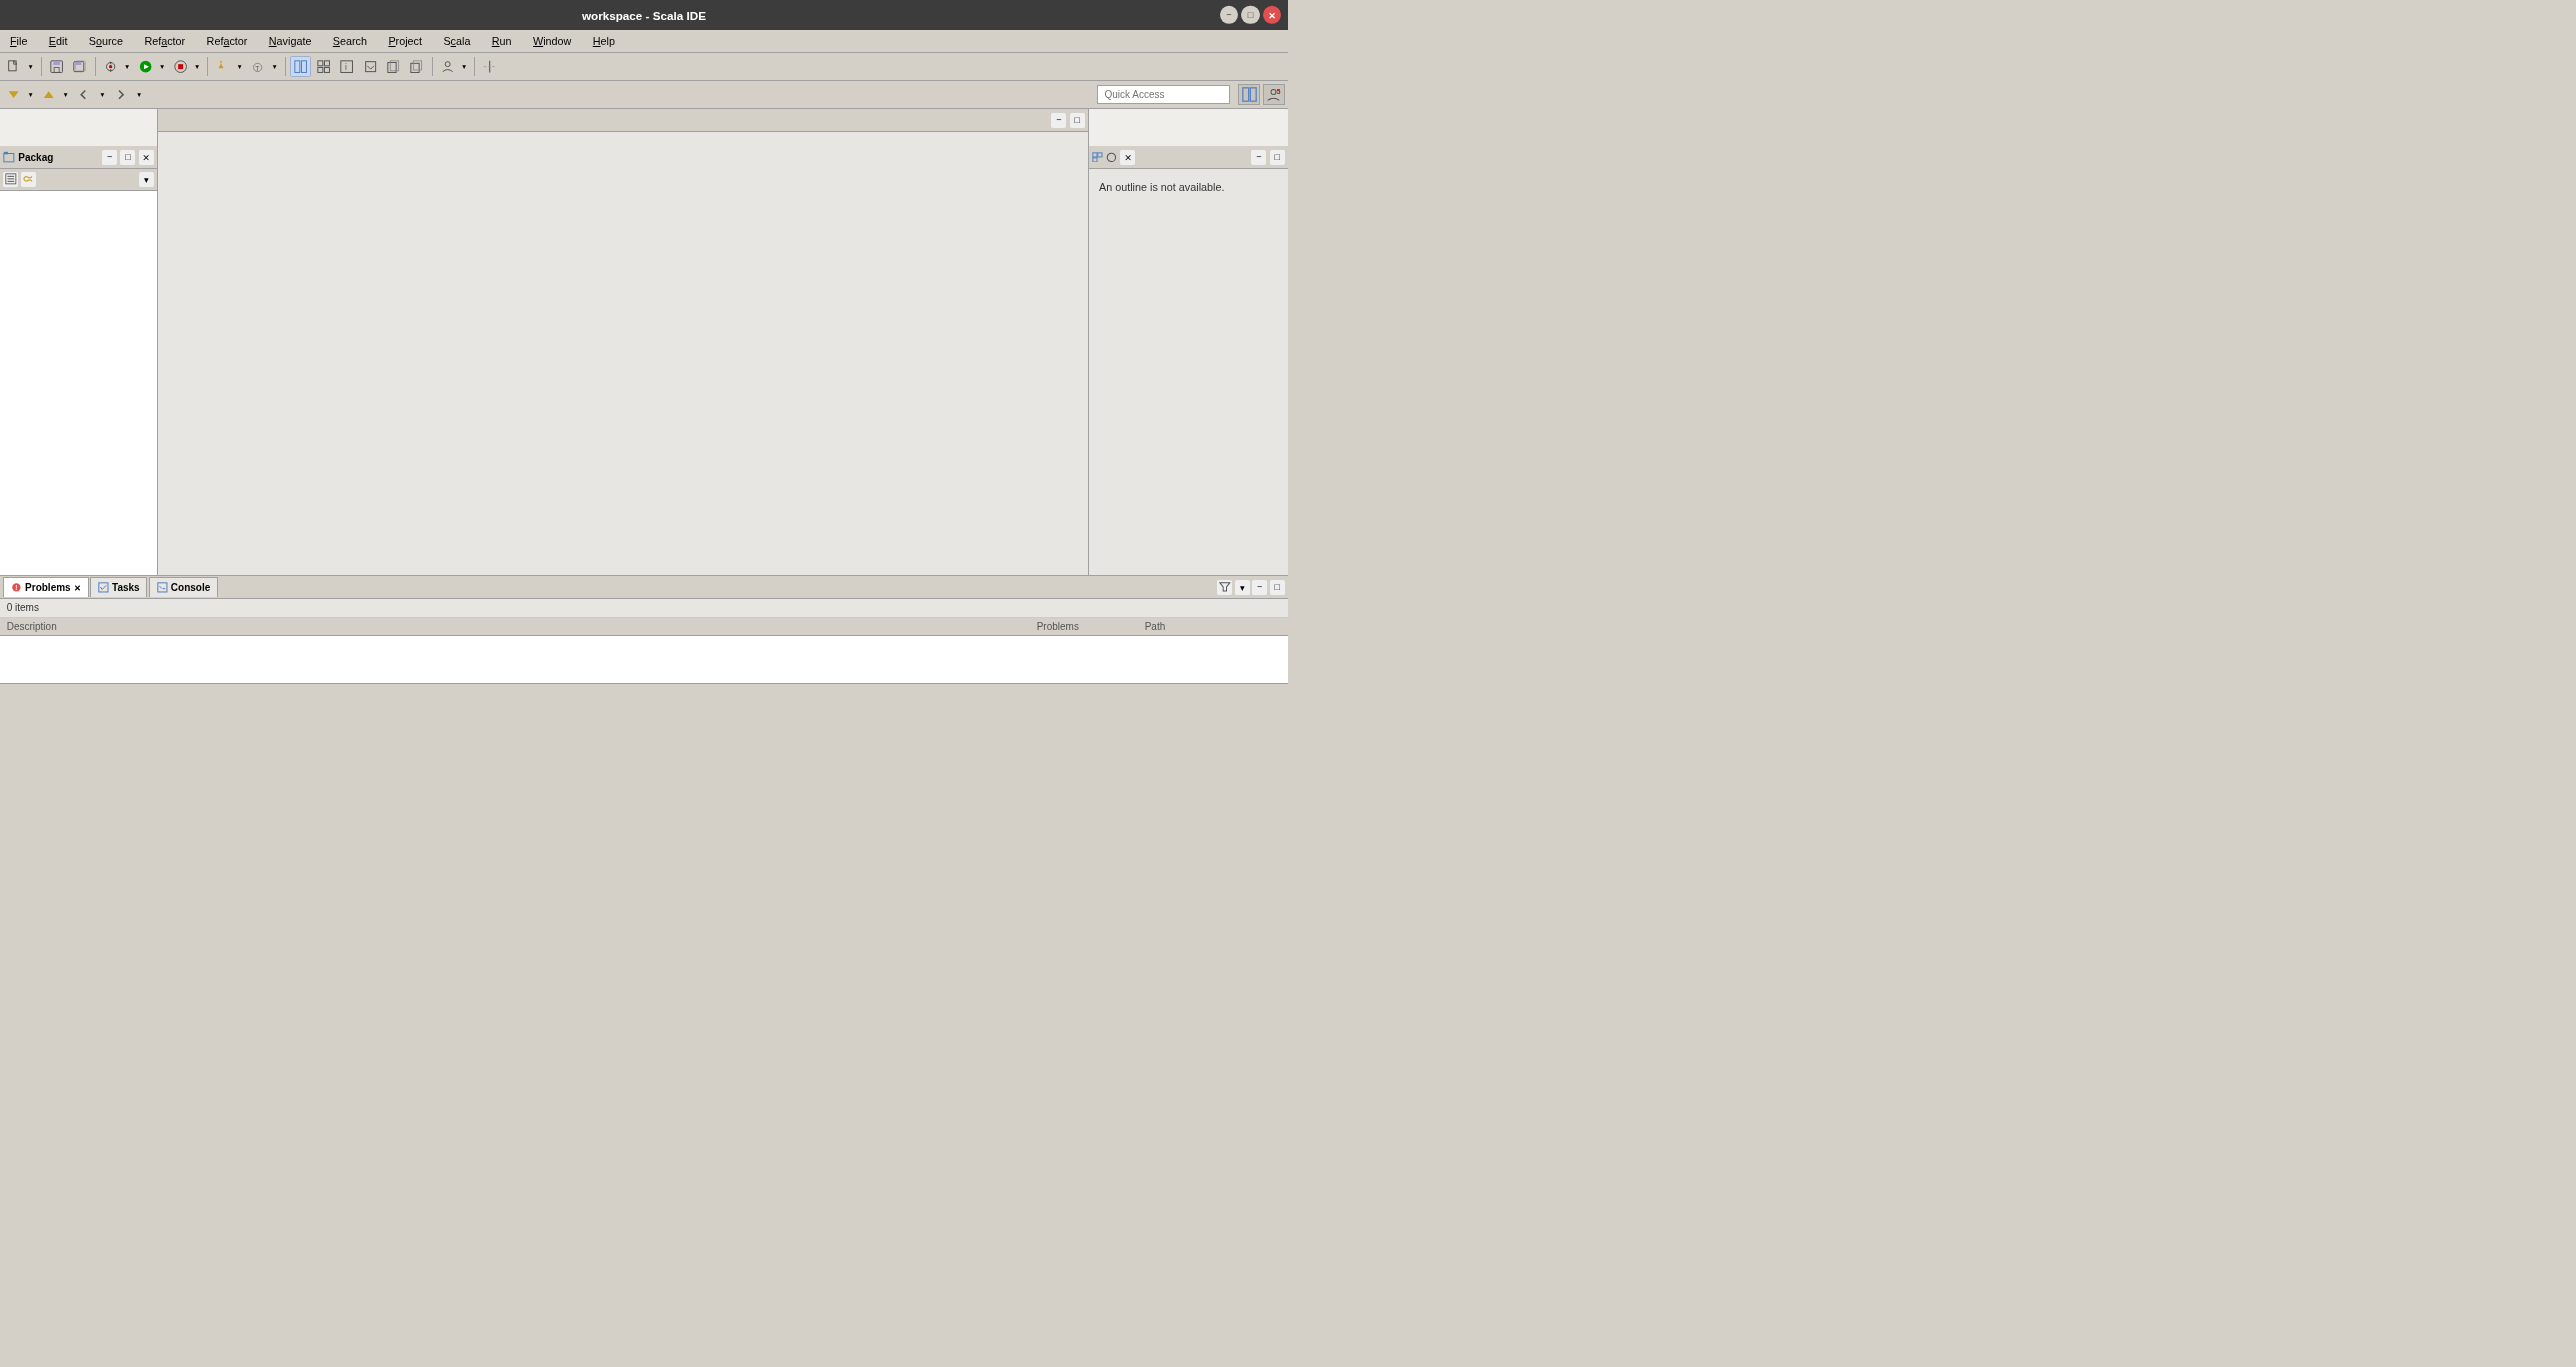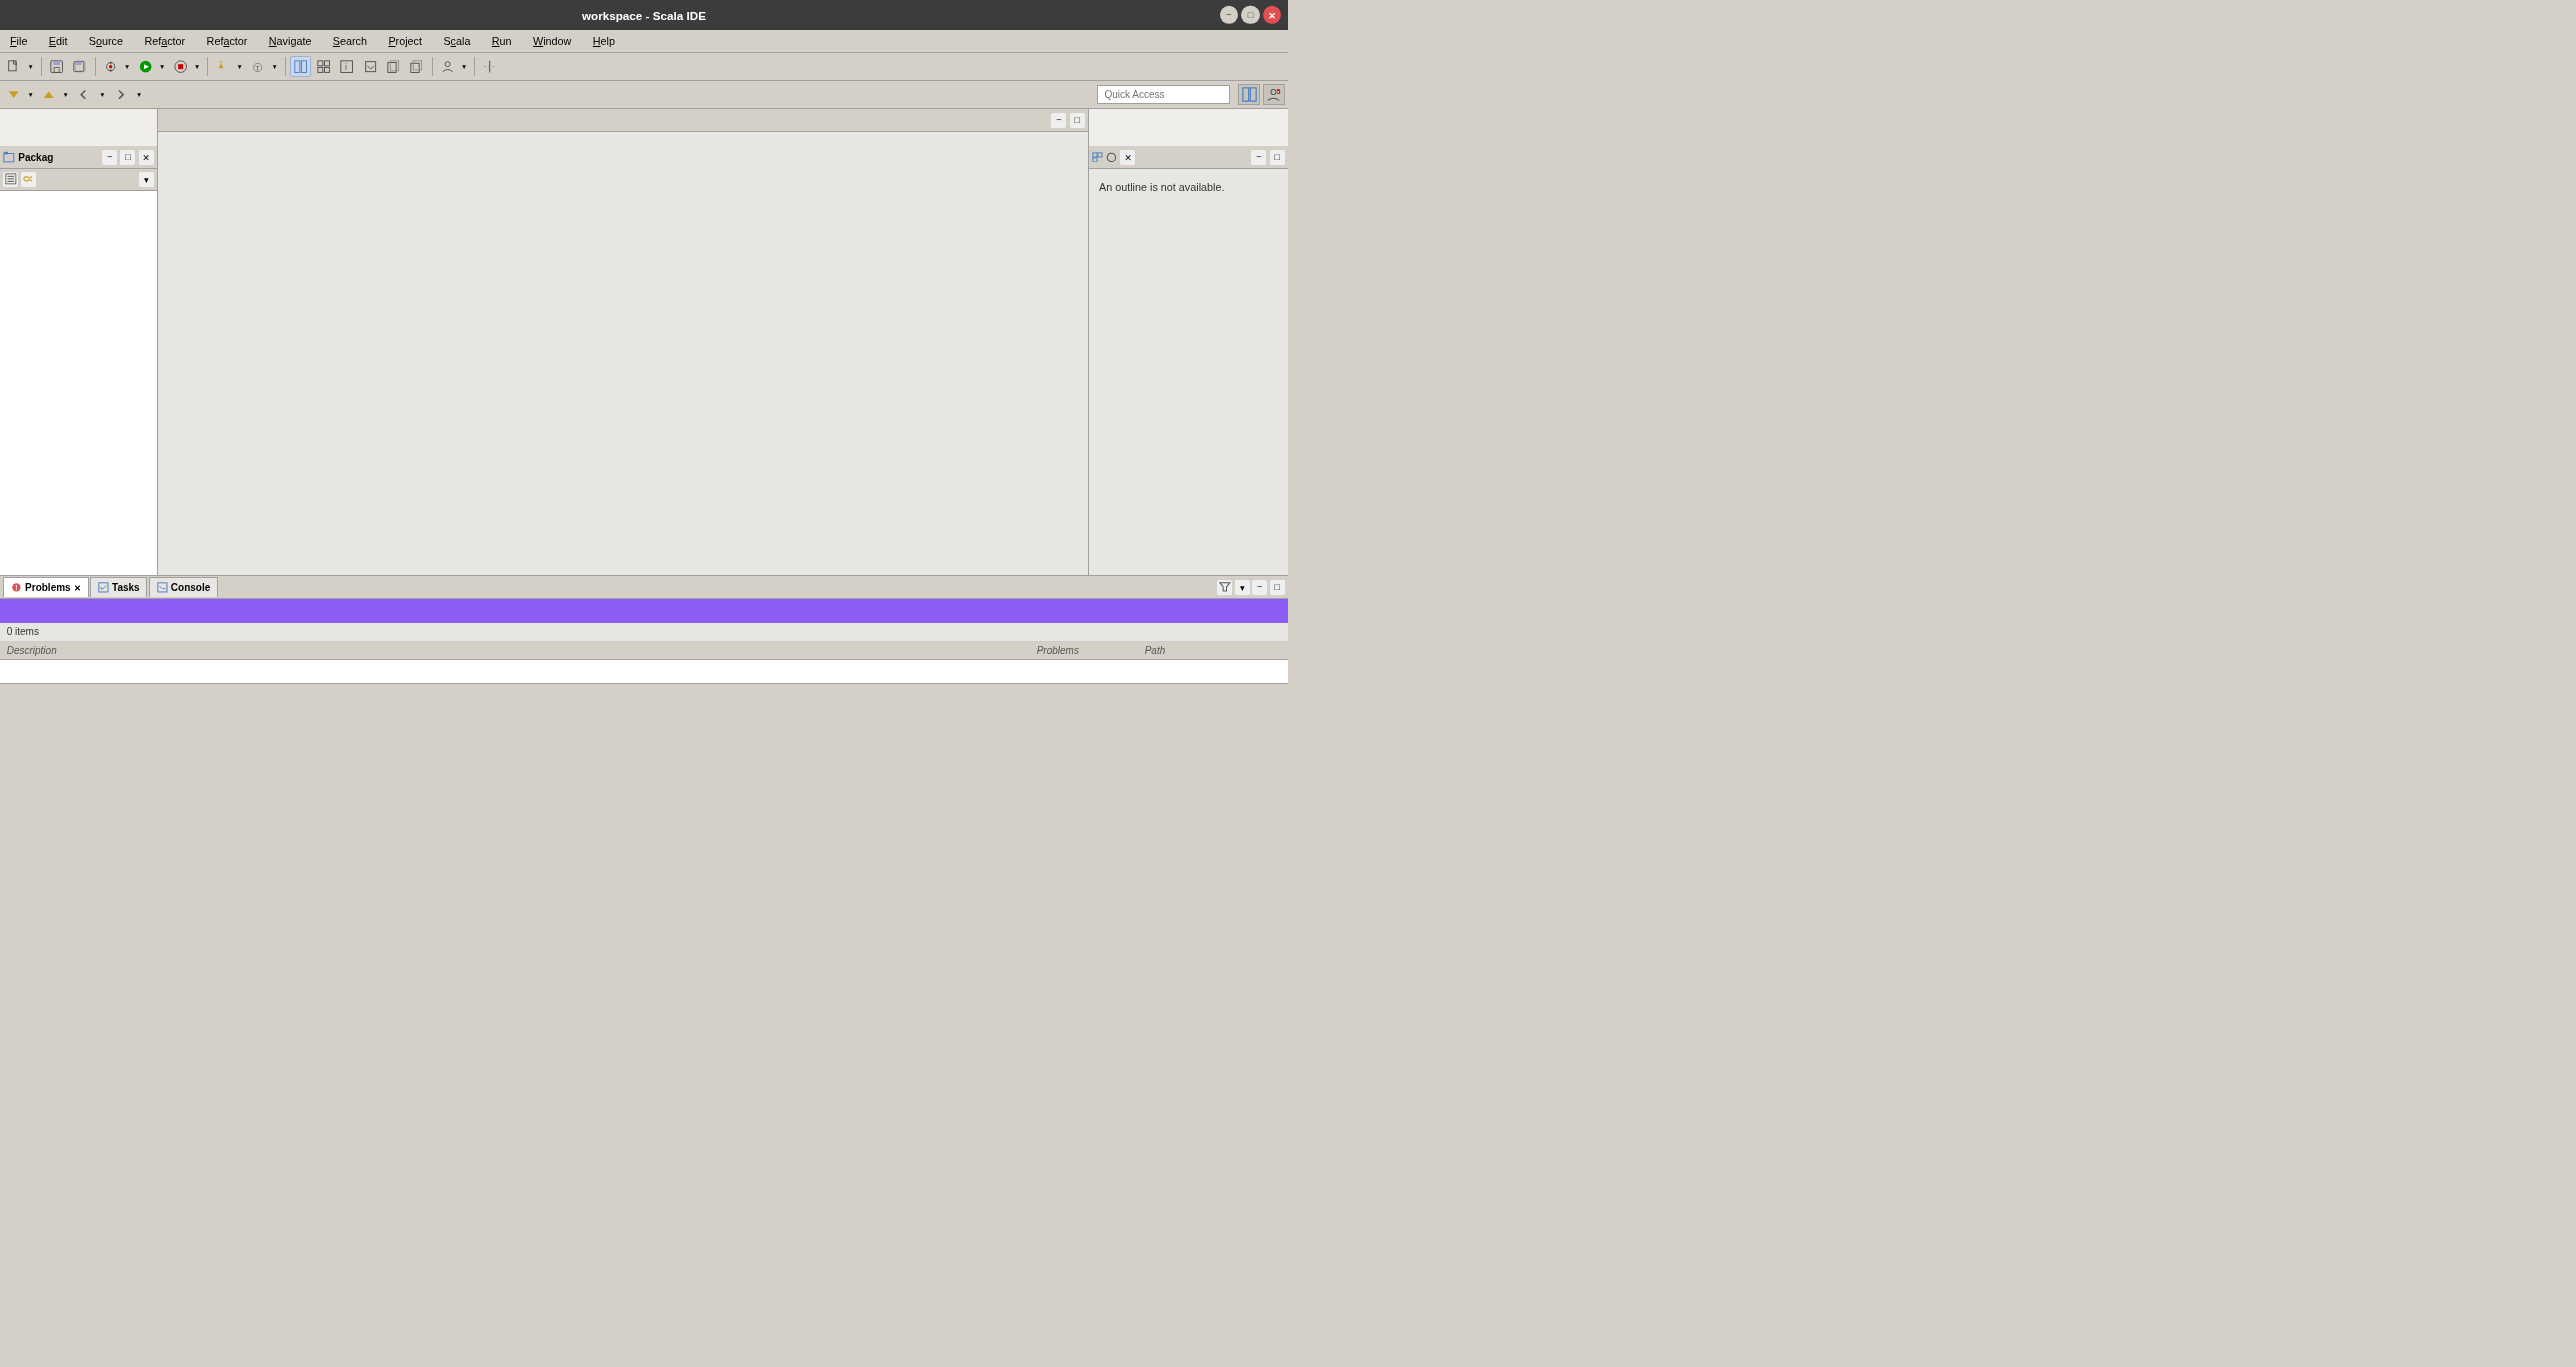--- a/index.html
+++ b/index.html
@@ -288,39 +288,37 @@
     .bottom-tab-actions {
       margin-left: auto;
       display: flex;
       align-items: center;
       gap: 2.5px;
     }
     .bottom-content {
       flex: 1;
       background: #fff;
       overflow: auto;
-      margin-top: 24px;
     }
     .bottom-items-count {
       padding: 3.3px 6.7px;
       font-size: 10px;
       color: #333;
       background: #e8e6e3;
       border-bottom: 0.8px solid #ccc;
     }
     .bottom-table-header {
       display: flex;
       background: #d4d0c8;
       border-bottom: 0.8px solid #a0a0a0;
       font-size: 10px;
       color: #555;
     }
     .bottom-col {
       padding: 3.3px 6.7px;
-      font-style: italic;
     }
     .bottom-col.desc { flex: 1; }
     .bottom-col.resource { width: 108px; }
     .bottom-col.path { width: 150px; }
 
     
     #status-bar {
       background: #d4d0c8;
       display: flex;
       align-items: center;

